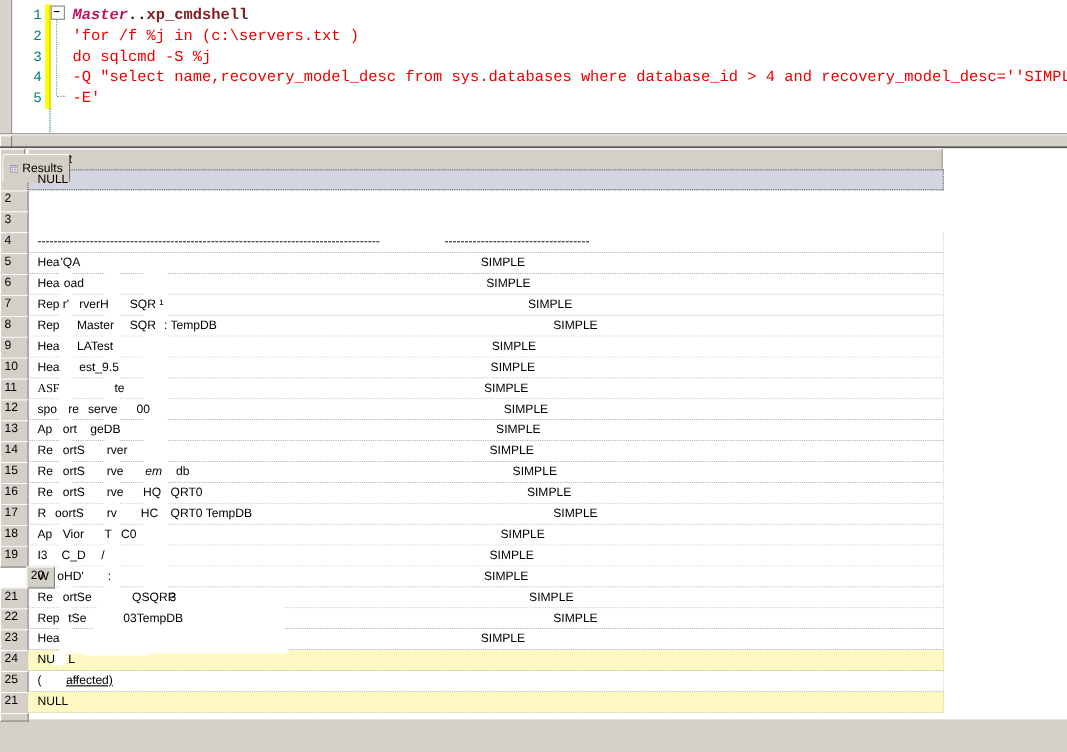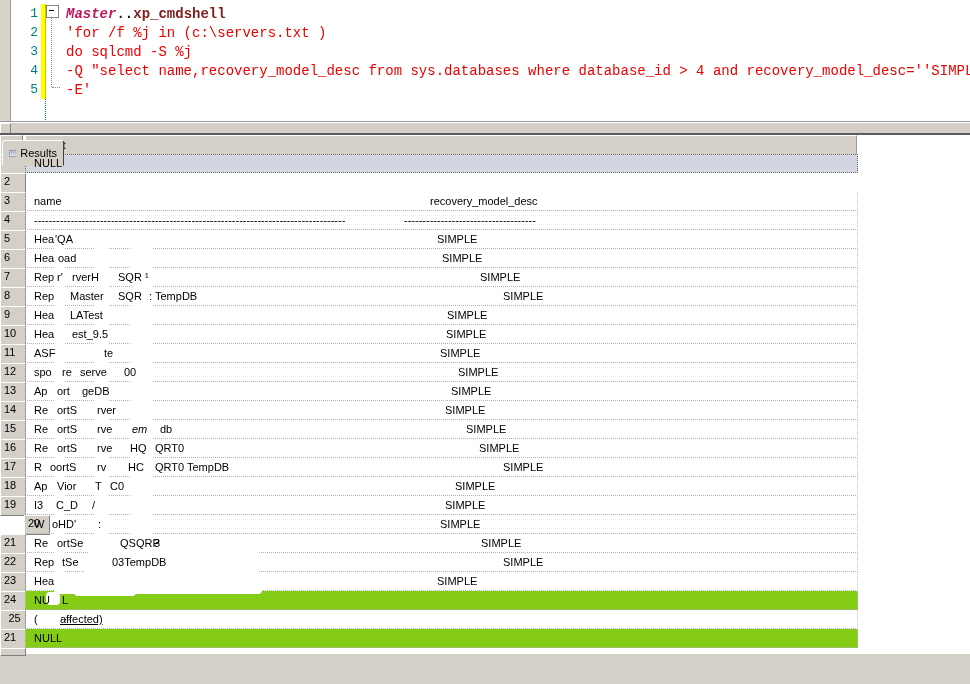--- a/index.html
+++ b/index.html
@@ -51,21 +51,21 @@
   .colhdr{position:absolute;left:25px;top:0;width:830px;height:18px;background:#d4d0c8;
           border:1px solid;border-color:#fff #9a9a9a #9a9a9a #fff;font-size:11px;}
   .colhdr span{position:absolute;left:9px;top:3px;}
   .rowhdr{position:absolute;left:0;width:21px;height:17px;background:#d4d0c8;
           border:1px solid;border-color:#fff #808080 #808080 #fff;
           font-size:11px;padding:1px 0 0 3px;}
   .gcell{position:absolute;left:25px;width:831px;height:18px;
          border-bottom:1px dotted #b2b2b2;border-left:1px dotted #c0c0c0;border-right:1px dotted #c0c0c0;
          font-size:11px;background:transparent;}
   .gcell.sel{background:#d3d5e0;outline:1px dotted #6a6a6a;outline-offset:-1px;}
-  .gcell.yellow{background:#84cc16;}
+  .gcell.yellow{background:#fef9c3;}
   .gseg{position:absolute;top:3px;white-space:pre;z-index:3;color:#000;}
   .patch{position:absolute;background:#fff;z-index:2;border-radius:4px;}
   .swath{position:absolute;background:#fff;z-index:2;}
 </style>
 </head>
 <body>
 
 <div class="screen">
 
   <div class="abs top-strip"></div>
@@ -131,24 +131,20 @@
       <div class="colhdr">
         <span>output</span>
       </div>
 
     <div class="rowhdr" style="top: 19px;">1</div>
         <div class="gcell sel" style="top: 19px;">
           <div class="gseg" style="left: 8px;">NULL</div>
         </div>
         <div class="rowhdr" style="top: 38px;">2</div>
         <div class="rowhdr" style="top: 57px;">3</div>
-        <div class="gcell" style="top: 57px;">
-          <div class="gseg" style="left: 8px;">name</div>
-          <div class="gseg" style="left: 404px;">recovery_model_desc</div>
-        </div>
         <div class="rowhdr" style="top: 76px;">4</div>
         <div class="gcell" style="top: 76px;">
           <div class="gseg" style="left: 8px;">-------------------------------------------------------------------------------------</div>
           <div class="gseg" style="left: 378px;">------------------------------------</div>
         </div>
         <div class="rowhdr" style="top: 95px;">5</div>
         <div class="gcell" style="top: 95px;">
           <div class="gseg" style="left: 8px;">Hea</div>
           <div class="gseg" style="left: 29px;">'QA</div>
           <div class="gseg" style="left: 411px;">SIMPLE</div>
@@ -184,21 +180,21 @@
           <div class="gseg" style="left: 421px;">SIMPLE</div>
         </div>
         <div class="rowhdr" style="top: 190px;">10</div>
         <div class="gcell" style="top: 190px;">
           <div class="gseg" style="left: 8px;">Hea</div>
           <div class="gseg" style="left: 46px;">est_9.5</div>
           <div class="gseg" style="left: 420px;">SIMPLE</div>
         </div>
         <div class="rowhdr" style="top: 209px;">11</div>
         <div class="gcell" style="top: 209px;">
-          <div class="gseg" style="left: 8px;">ASF</div>
+          <div class="gseg" style="left: 8px; font-family: Liberation Serif, serif;">ASF</div>
           <div class="gseg" style="left: 78px;">te</div>
           <div class="gseg" style="left: 414px;">SIMPLE</div>
         </div>
         <div class="rowhdr" style="top: 228px;">12</div>
         <div class="gcell" style="top: 228px;">
           <div class="gseg" style="left: 8px;">spo</div>
           <div class="gseg" style="left: 36px;">re</div>
           <div class="gseg" style="left: 54px;">serve</div>
           <div class="gseg" style="left: 98px;">00</div>
           <div class="gseg" style="left: 432px;">SIMPLE</div>
@@ -291,21 +287,21 @@
           <div class="gseg" style="left: 8px;">Hea</div>
           <div class="gseg" style="left: 411px;">SIMPLE</div>
         </div>
         <div class="rowhdr" style="top: 456px;">24</div>
         <div class="gcell yellow" style="top: 456px;">
           <div class="patch" style="left: 20px; width: 14px; top: 1px; height: 13px;"></div>
           <div class="patch" style="left: 48px; width: 62px; top: -3px; height: 8px;"></div>
           <div class="gseg" style="left: 8px;">NU</div>
           <div class="gseg" style="left: 36px;">L</div>
         </div>
-        <div class="rowhdr" style="top: 475px; text-align: center;">25</div>
+        <div class="rowhdr" style="top: 475px;">25</div>
         <div class="gcell" style="top: 475px;">
           <div class="gseg" style="left: 8px;">(</div>
           <div class="gseg" style="left: 34px;">···</div>
           <div class="gseg" style="left: 34px; text-decoration: underline;">affected)</div>
         </div>
         <div class="rowhdr" style="top: 494px;">21</div>
         <div class="gcell yellow" style="top: 494px;">
           <div class="gseg" style="left: 8px;">NULL</div>
         </div>
         <div class="swath" style="left: 54px; width: 11px; top: 95px; height: 361px;"></div>

